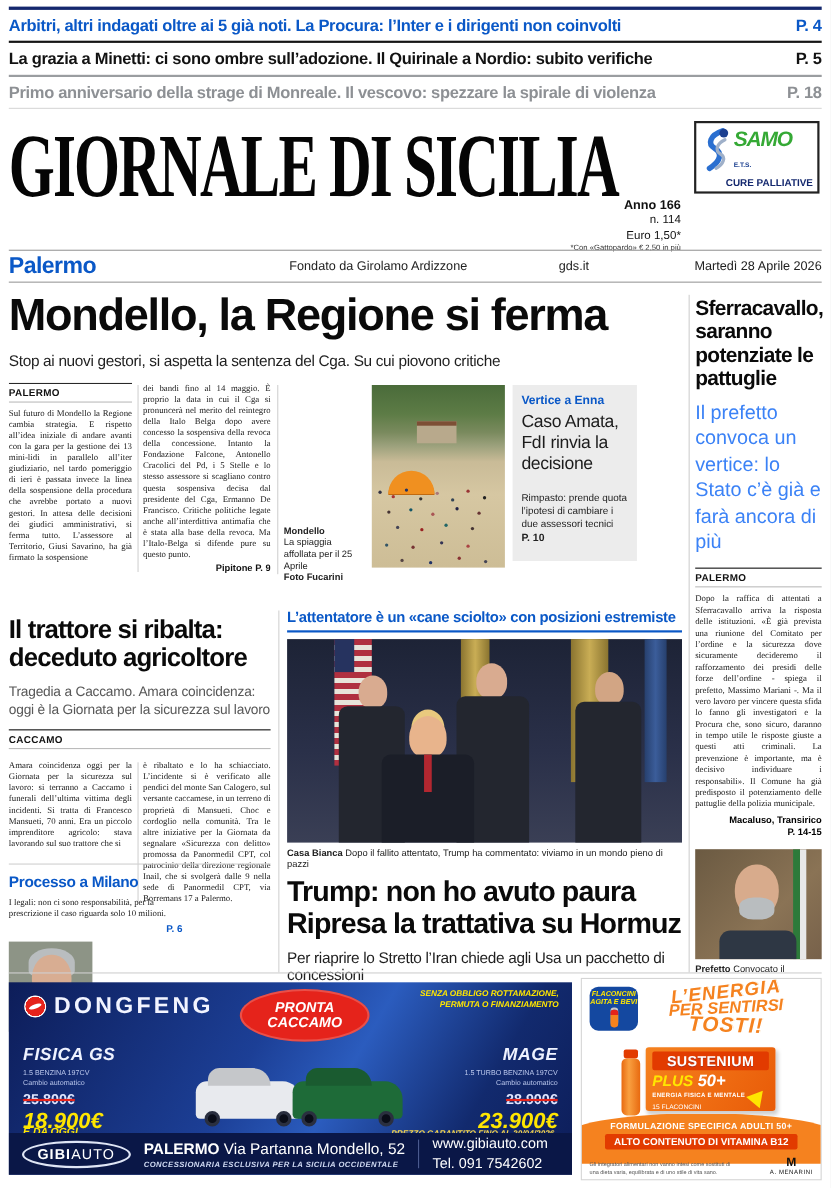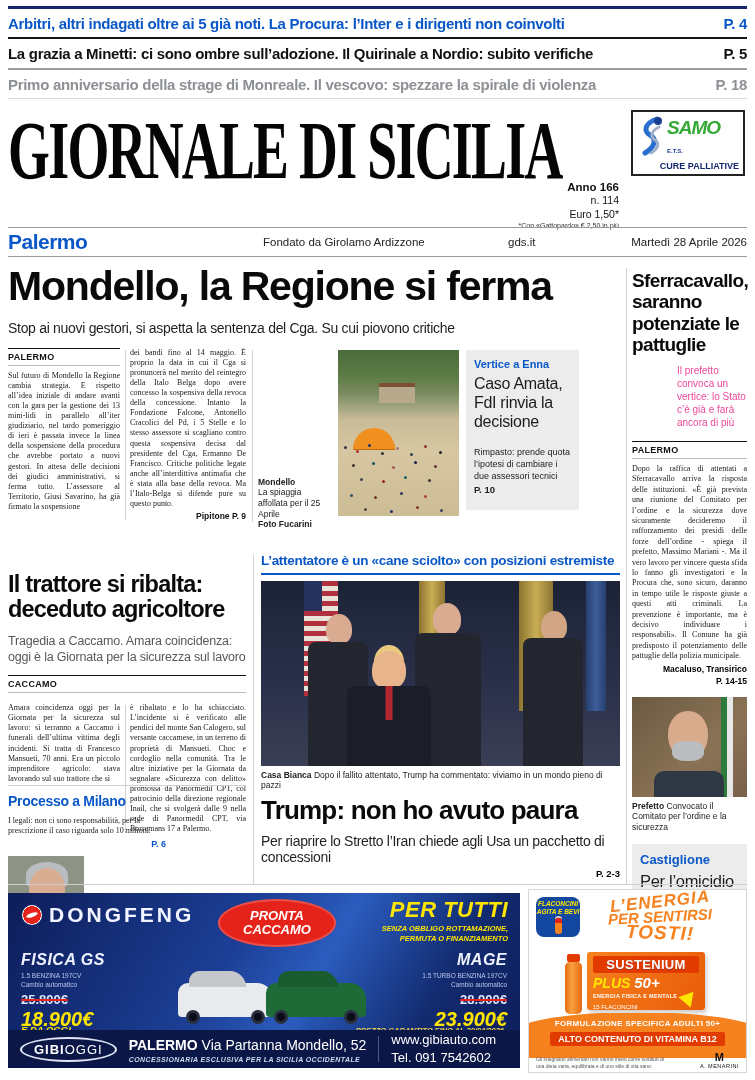--- a/index.html
+++ b/index.html
@@ -57,21 +57,21 @@
   .enna-box { position:absolute; left:458px; top:2px; width:113px; height:160px; background:#ececec; padding:8px 8px 6px; }
   .box-kicker { color:#0a58c7; font-weight:bold; font-size:11px; }
   .enna-title { font-size:16px; line-height:1.18; color:#1c1c1c; letter-spacing:-0.3px; margin-top:5px; }
   .enna-txt { font-size:9px; line-height:1.3; color:#222; margin-top:16px; }
   .box-pg { text-align:left; font-weight:bold; font-size:9.5px; color:#222; margin-top:1px; }
 
   .bottom-row { position:absolute; left:0; top:291px; width:612px; height:331px; }
   .mid-vrule { position:absolute; left:245px; top:2px; bottom:0; width:1px; background:#d2d2d2; }
 
   .trat { position:absolute; left:0; top:0; width:238px; }
-  .trat-hl { font-size:23.5px; font-weight:800; letter-spacing:-0.8px; line-height:1.08; color:#0a0a0a; margin-top:19px; }
+  .trat-hl { font-size:23.5px; font-weight:800; letter-spacing:-0.8px; line-height:1.08; color:#0a0a0a; margin-top:7px; }
   .trat-sf { font-size:12.5px; color:#585858; letter-spacing:-0.2px; line-height:1.3; margin-top:10px; }
   .trat-cols { position:relative; margin-top:10px; height:130px; }
   .trat-c1 { position:absolute; left:0; top:0; width:112px; height:130px; overflow:hidden; }
   .trat-c2 { position:absolute; left:122px; top:0; width:116px; height:130px; overflow:hidden; }
   .trat .kicker { margin-bottom:4px; }
 
   .dellutri { position:absolute; left:0; top:232px; width:238px; border-top:1px solid #cfcfcf; padding-top:7px; }
   .du-kicker { color:#0a58c7; font-weight:bold; font-size:14px; letter-spacing:-0.3px; }
   .du-hl { font-size:13.5px; font-weight:bold; letter-spacing:-0.3px; line-height:1.2; color:#0f0f0f; margin-top:2px; width:162px; }
   .du-txt { font-family:"Liberation Serif", serif; font-size:8px; line-height:1.3; color:#1a1a1a; width:158px; margin-top:7px; }
@@ -80,21 +80,21 @@
 
   .trump { position:absolute; left:253px; top:0; width:359px; }
   .trump-kicker { color:#0a58c7; font-weight:bold; font-size:13.5px; letter-spacing:-0.3px; padding-bottom:5px; border-bottom:2px solid #0a58c7; }
   .trump-photo { position:relative; width:359px; height:185px; margin-top:6px; overflow:hidden; }
   .cap { font-size:8.5px; color:#222; margin-top:4px; }
   .trump-hl { font-size:26px; font-weight:800; letter-spacing:-0.8px; line-height:1.12; color:#0a0a0a; margin-top:6px; }
   .trump-sf { font-size:14px; color:#1f1f1f; letter-spacing:-0.3px; margin-top:8px; }
   .trump-pg { text-align:right; font-weight:bold; font-size:9.5px; margin-top:3px; }
 
   .sb-hl { font-size:19px; font-weight:800; letter-spacing:-0.6px; line-height:1.12; color:#0a0a0a; }
-  .sb-sf { font-size:10px; color:#ec4899; line-height:1.3; margin-top:9px;margin-left:45px; }
+  .sb-sf { font-size:18px; color:#3b82f6; line-height:1.3; margin-top:9px; }
   .sb-kicker { margin-top:12px; }
   .sb-body { font-family:"Liberation Serif", serif; font-size:8px; line-height:1.3; text-align:justify; color:#1a1a1a; }
   .sb-byline { text-align:right; font-size:8.5px; font-weight:bold; margin-top:3px; line-height:1.3; }
   .sb-photo { position:relative; width:115px; height:100px; margin-top:10px; overflow:hidden; }
   .sb-cap { font-size:8.5px; line-height:1.25; color:#222; margin-top:4px; }
   .cast-box { background:#ececec; padding:8px 8px 7px; margin-top:12px; }
   .cast-kicker { color:#0a58c7; font-weight:bold; font-size:13px; }
   .cast-title { font-size:16.5px; line-height:1.2; letter-spacing:-0.3px; color:#1c1c1c; margin-top:5px; }
   .cast-by { text-align:right; font-size:9px; margin-top:10px; }
   .cast-by .b { font-weight:bold; }
@@ -310,20 +310,21 @@
             <div class="head" style="left:78%;top:16%;width:26px;height:30px;background:#d2a584"></div>
             <div class="suit" style="left:73%;top:31%;width:60px;height:72%"></div>
             <div class="head" style="left:31%;top:38%;width:34px;height:38px;background:#e8b48c;box-shadow:0 -8px 0 -2px #e9c97e"></div>
             <div class="suit" style="left:24%;top:57%;width:84px;height:45%;background:#1b1e28">
               <div class="tie"></div>
             </div>
           </div>
           <p class="cap"><span class="b">Casa Bianca</span> <span>Dopo il fallito attentato, Trump ha commentato: viviamo in un mondo pieno di pazzi</span></p>
           <h2 class="trump-hl">
             <span style="display:block">Trump: non ho avuto paura</span>
+            <span style="display:block">Ripresa la trattativa su Hormuz</span>
           </h2>
           <p class="trump-sf">Per riaprire lo Stretto l’Iran chiede agli Usa un pacchetto di concessioni</p>
           <div class="trump-pg">P. 2-3</div>
         </article>
       </div>
     </div>
 
     <aside class="sidebar">
       <h2 class="sb-hl">Sferracavallo, saranno potenziate le pattuglie</h2>
       <p class="sb-sf">Il prefetto convoca un vertice: lo Stato c’è già e farà ancora di più</p>
@@ -356,21 +357,20 @@
   <section class="ad-df">
     <div class="df-logo">
       <span class="df-roundel"></span>
       <span class="df-brand">DONGFENG</span>
     </div>
     <div class="df-badge">
       <span>PRONTA</span>
         <span>CACCAMO</span>
     </div>
     <div class="df-pertutti">
-      <div class="t1">PER TUTTI</div>
       <div class="t2">
           <span style="display:block">SENZA OBBLIGO ROTTAMAZIONE,</span>
           <span style="display:block">PERMUTA O FINANZIAMENTO</span>
         </div>
     </div>
     <div class="df-car-left">
       <div class="df-model">FISICA GS</div>
       <div class="df-spec">
           <span style="display:block">1.5 BENZINA 197CV</span>
           <span style="display:block">Cambio automatico</span>
@@ -396,21 +396,21 @@
           <span class="w1"></span>
           <span class="w2"></span>
         </div>
     </div>
     <div class="df-war">
       <span style="display:block">E DA OGGI...</span>
       <span style="display:block">GARANZIA 7 ANNI/200.000Km</span>
     </div>
     <div class="df-guar">PREZZO GARANTITO FINO AL 30/04/2026</div>
     <div class="df-bar">
-      <span class="gibi"><span class="b">GIBI</span><span>OGGI</span></span>
+      <span class="gibi"><span class="b">GIBI</span><span>AUTO</span></span>
       <span class="df-addr">
         <span class="l1"><span class="b">PALERMO</span> <span>Via Partanna Mondello, 52</span></span>
         <span class="l2" style="display:block">CONCESSIONARIA ESCLUSIVA PER LA SICILIA OCCIDENTALE</span>
       </span>
       <span class="df-sep"></span>
       <span class="df-web">
         <span style="display:block">www.gibiauto.com</span>
         <span style="display:block">Tel. 091 7542602</span>
       </span>
     </div>

